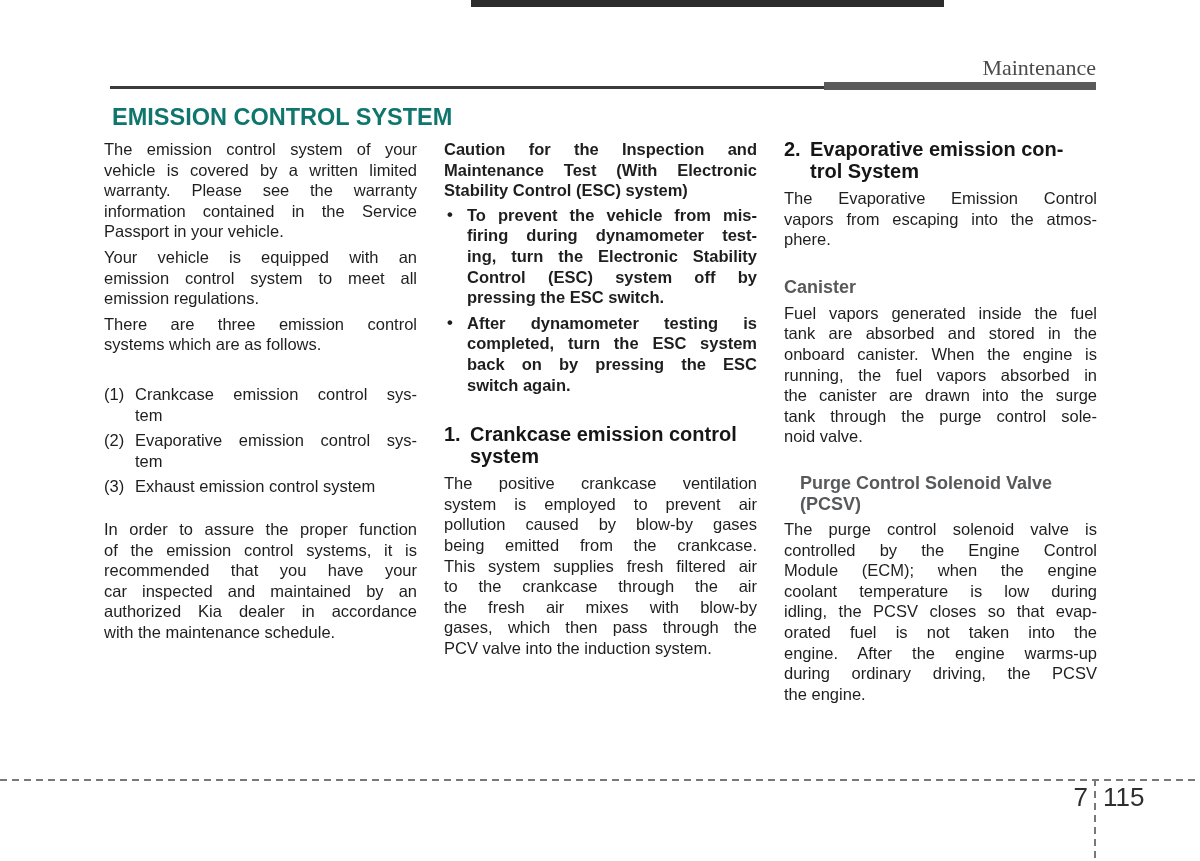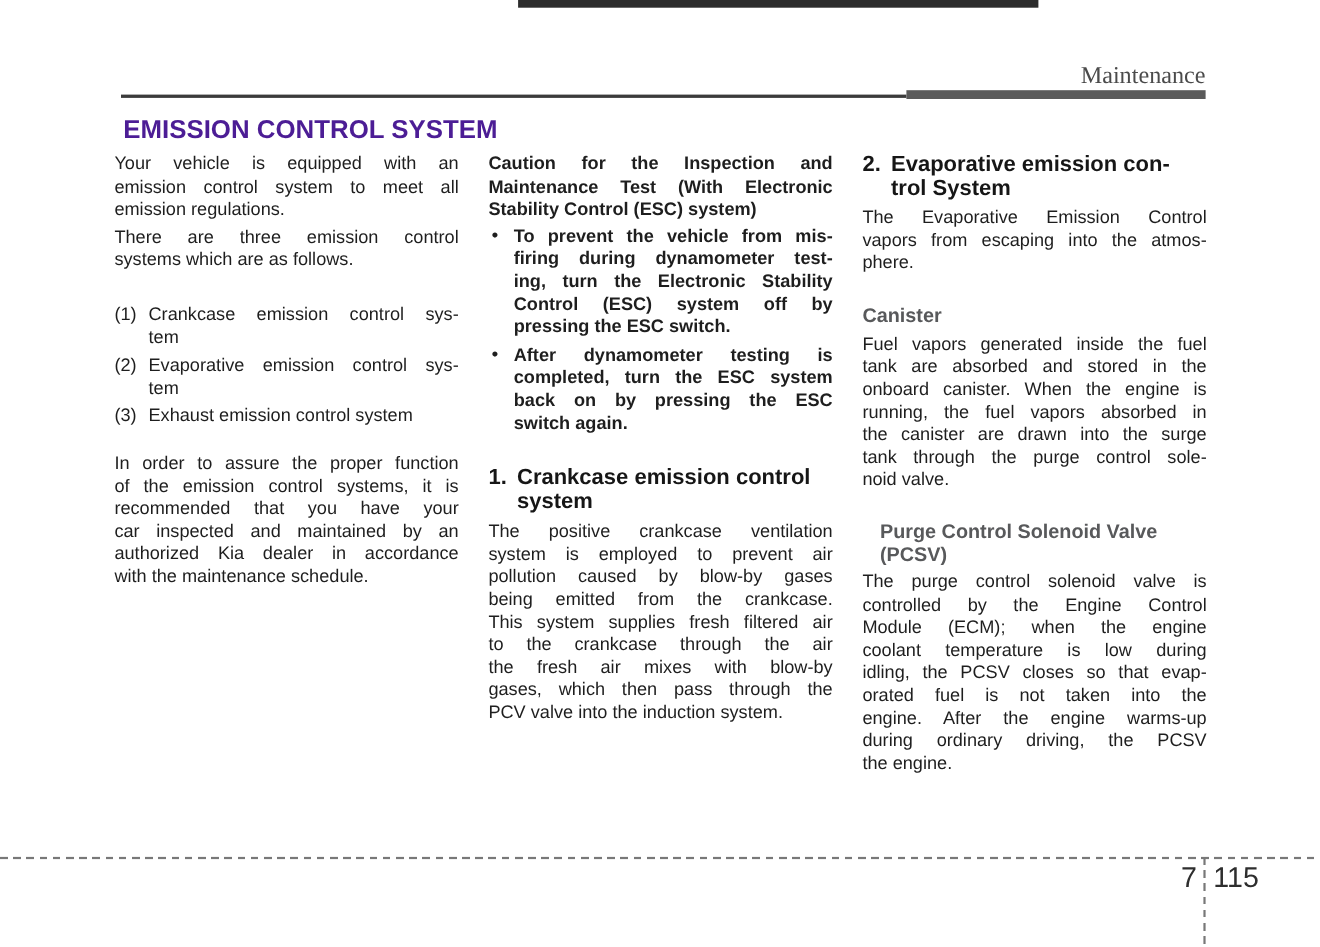--- a/index.html
+++ b/index.html
@@ -6,21 +6,21 @@
   .page{position:relative;width:1200px;height:861px;background:#fff;overflow:hidden;
         font-family:"Liberation Sans", sans-serif;color:var(--text,#1e1e1e);}
 
   
   .top-bar{position:absolute;left:471px;top:0;width:473px;height:7px;background:var(--bar,#2c2c2c);}
   .masthead{position:absolute;top:55px;right:104px;font-family:"Liberation Serif", serif;
             font-size:22px;color:var(--head-gray,#4b4b4b);}
   .rule-thin{position:absolute;left:110px;top:86px;width:714px;height:3px;background:#3b3b3b;}
   .rule-thick{position:absolute;left:824px;top:82px;width:272px;height:8px;background:#5a5a5a;}
   .page-title{position:absolute;left:112px;top:104px;margin:0;font-size:23.5px;font-weight:bold;
-              color:#4c1d95;letter-spacing:0;}
+              color:#0f766e;letter-spacing:0;}
 
   
   .col{position:absolute;top:139px;width:313px;font-size:16.5px;line-height:20.6px;}
   .col1{left:104px}.col2{left:444px}.col3{left:784px}
 
   .jlines .line{text-align:justify;text-align-last:justify;}
   .jlines .line.last{text-align-last:left;}
   .plain .line{text-align:center;text-align-last:left;}
 
   .para{margin:0 0 5px 0;}
@@ -59,20 +59,27 @@
 <div class="page">
 
   <div class="top-bar"></div>
   <div class="masthead">Maintenance</div>
   <div class="rule-thin"></div>
   <div class="rule-thick"></div>
   <h1 class="page-title">EMISSION CONTROL SYSTEM</h1>
 
   <div class="col col1">
     <div class="para jlines">
+        <div class="line">The emission control system of your</div>
+        <div class="line">vehicle is covered by a written limited</div>
+        <div class="line">warranty. Please see the warranty</div>
+        <div class="line">information contained in the Service</div>
+        <div class="line last">Passport in your vehicle.</div>
+      </div>
+    <div class="para jlines">
         <div class="line">Your vehicle is equipped with an</div>
         <div class="line">emission control system to meet all</div>
         <div class="line last">emission regulations.</div>
       </div>
     <div class="para jlines">
         <div class="line">There are three emission control</div>
         <div class="line last">systems which are as follows.</div>
       </div>
 
     <div class="list">

